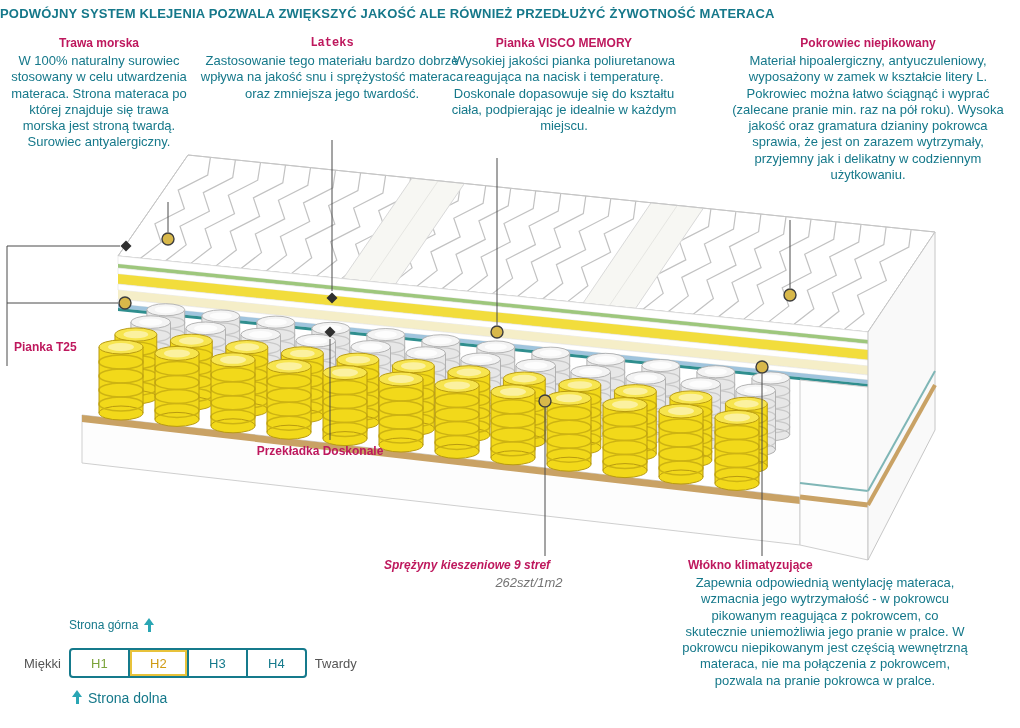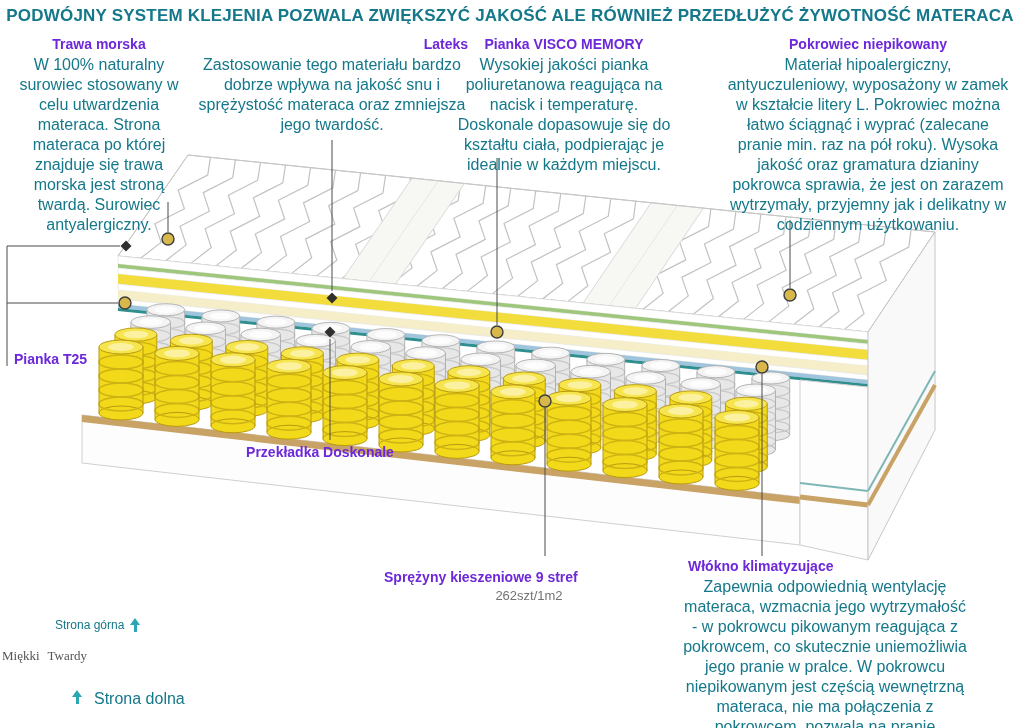--- a/index.html
+++ b/index.html
@@ -1,38 +1,38 @@
 <!DOCTYPE html>
 <html><head>
 <meta charset="utf-8">
 <style>
   html,body{margin:0;padding:0;background:#fff;}
   .canvas{position:relative;width:1020px;height:728px;background:#ffffff;overflow:hidden;
           font-family:"Liberation Sans",sans-serif;}
   svg{position:absolute;left:0;top:0;}
-  .banner{position:absolute;top:6px;left:0;width:100%;text-align:center;
-          font-weight:bold;font-size:17px;letter-spacing:.2px;color:#15788a;}
+  .banner{position:absolute;top:6px;left:0;width:100%;text-align:left;
+          font-weight:bold;font-size:13px;letter-spacing:.2px;color:#15788a;}
   .sec{position:absolute;}
-  .sec .t{font-weight:bold;font-size:14px;color:#6d28d9;margin:0 0 3px 0;}
-  .sec .b{font-size:16px;color:#15788a;line-height:1.25;text-align:center;}
+  .sec .t{font-weight:bold;font-size:12px;color:#be185d;margin:0 0 3px 0;}
+  .sec .b{font-size:13px;color:#15788a;line-height:1.25;text-align:center;}
   .center{text-align:center;}
-  .left{text-align:left;margin-top:11px;}
+  .left{text-align:left;}
   .right{text-align:right;}
-  .indent{text-align:right;margin-left:34px;}
+  .indent{text-align:center;margin-left:34px;font-family:Liberation Mono, monospace;}
   .count{font-size:13px;color:#737373;text-align:center;margin-top:2px;}
   
-  .top-label{position:absolute;left:55px;top:618px;display:flex;align-items:center;
+  .top-label{position:absolute;left:69px;top:618px;display:flex;align-items:center;
              font-size:12px;color:#15788a;gap:6px;}
   .bottom-label{position:absolute;left:72px;top:690px;display:flex;
-             font-size:16px;color:#15788a;gap:12px;}
+             font-size:14px;color:#15788a;gap:6px;}
   .arrow-up{display:inline-flex;flex-direction:column;align-items:center;}
   .arrow-up .head{width:0;height:0;border-left:5px solid transparent;
                   border-right:5px solid transparent;border-bottom:7px solid #2aa6b4;}
   .arrow-up .stem{width:3px;height:7px;background:#2aa6b4;}
-  .scale-row{position:absolute;left:2px;top:648px;display:flex;align-items:center;gap:8px;font-family:Liberation Serif, serif;}
+  .scale-row{position:absolute;left:24px;top:648px;display:flex;align-items:center;gap:8px;}
   .soft,.hard{font-size:13px;color:#555;}
   .hbox{display:flex;border:2px solid #157a8c;border-radius:4px;overflow:hidden;background:#fff;}
   .hcell{width:57px;height:26px;display:flex;align-items:center;justify-content:center;
          font-size:13px;border-left:2px solid #157a8c;}
   .hcell:first-child{border-left:none;}
   .hcell.h1{color:#7ba33a;}
   .hcell.h2{color:#cf9a12;box-shadow:inset 0 0 0 2px #e8c23a;}
   .hcell.h3,.hcell.h4{color:#157a8c;}
 </style>
 </head>
@@ -246,40 +246,46 @@
   </div>
 
   <div class="sec left" style="left:14px;top:340px;width:148px;">
     <div class="t">Pianka T25</div>
   </div>
 
   <div class="sec center" style="left:198px;top:444px;width:244px;">
     <div class="t">Przekładka Doskonale</div>
   </div>
 
-  <div class="sec left" style="left:384px;top:558px;width:290px;">
+  <div class="sec left" style="left:384px;top:558px;width:290px;font-style:italic;">
     <div class="t">Sprężyny kieszeniowe 9 stref</div>
     <div class="count">262szt/1m2</div>
   </div>
 
   <div class="sec" style="left:680px;top:558px;width:290px;">
     <div class="t left" style="padding-left:8px;">Włókno klimatyzujące</div>
     <div class="b right">Zapewnia odpowiednią wentylację materaca, wzmacnia jego wytrzymałość - w pokrowcu pikowanym reagująca z pokrowcem, co skutecznie uniemożliwia jego pranie w pralce. W pokrowcu niepikowanym jest częścią wewnętrzną materaca, nie ma połączenia z pokrowcem, pozwala na pranie pokrowca w pralce.</div>
   </div>
 
   <div class="top-label">
     <span>Strona górna</span>
     <span class="arrow-up">
         <span class="head"></span>
         <span class="stem"></span>
       </span>
   </div>
 
   <div class="scale-row">
     <span class="soft">Miękki</span>
+    <div class="hbox">
+      <div class="hcell h1">H1</div>
+      <div class="hcell h2">H2</div>
+      <div class="hcell h3">H3</div>
+      <div class="hcell h4">H4</div>
+    </div>
     <span class="hard">Twardy</span>
   </div>
 
   <div class="bottom-label">
     <span class="arrow-up">
         <span class="head"></span>
         <span class="stem"></span>
       </span>
     <span>Strona dolna</span>
   </div>

